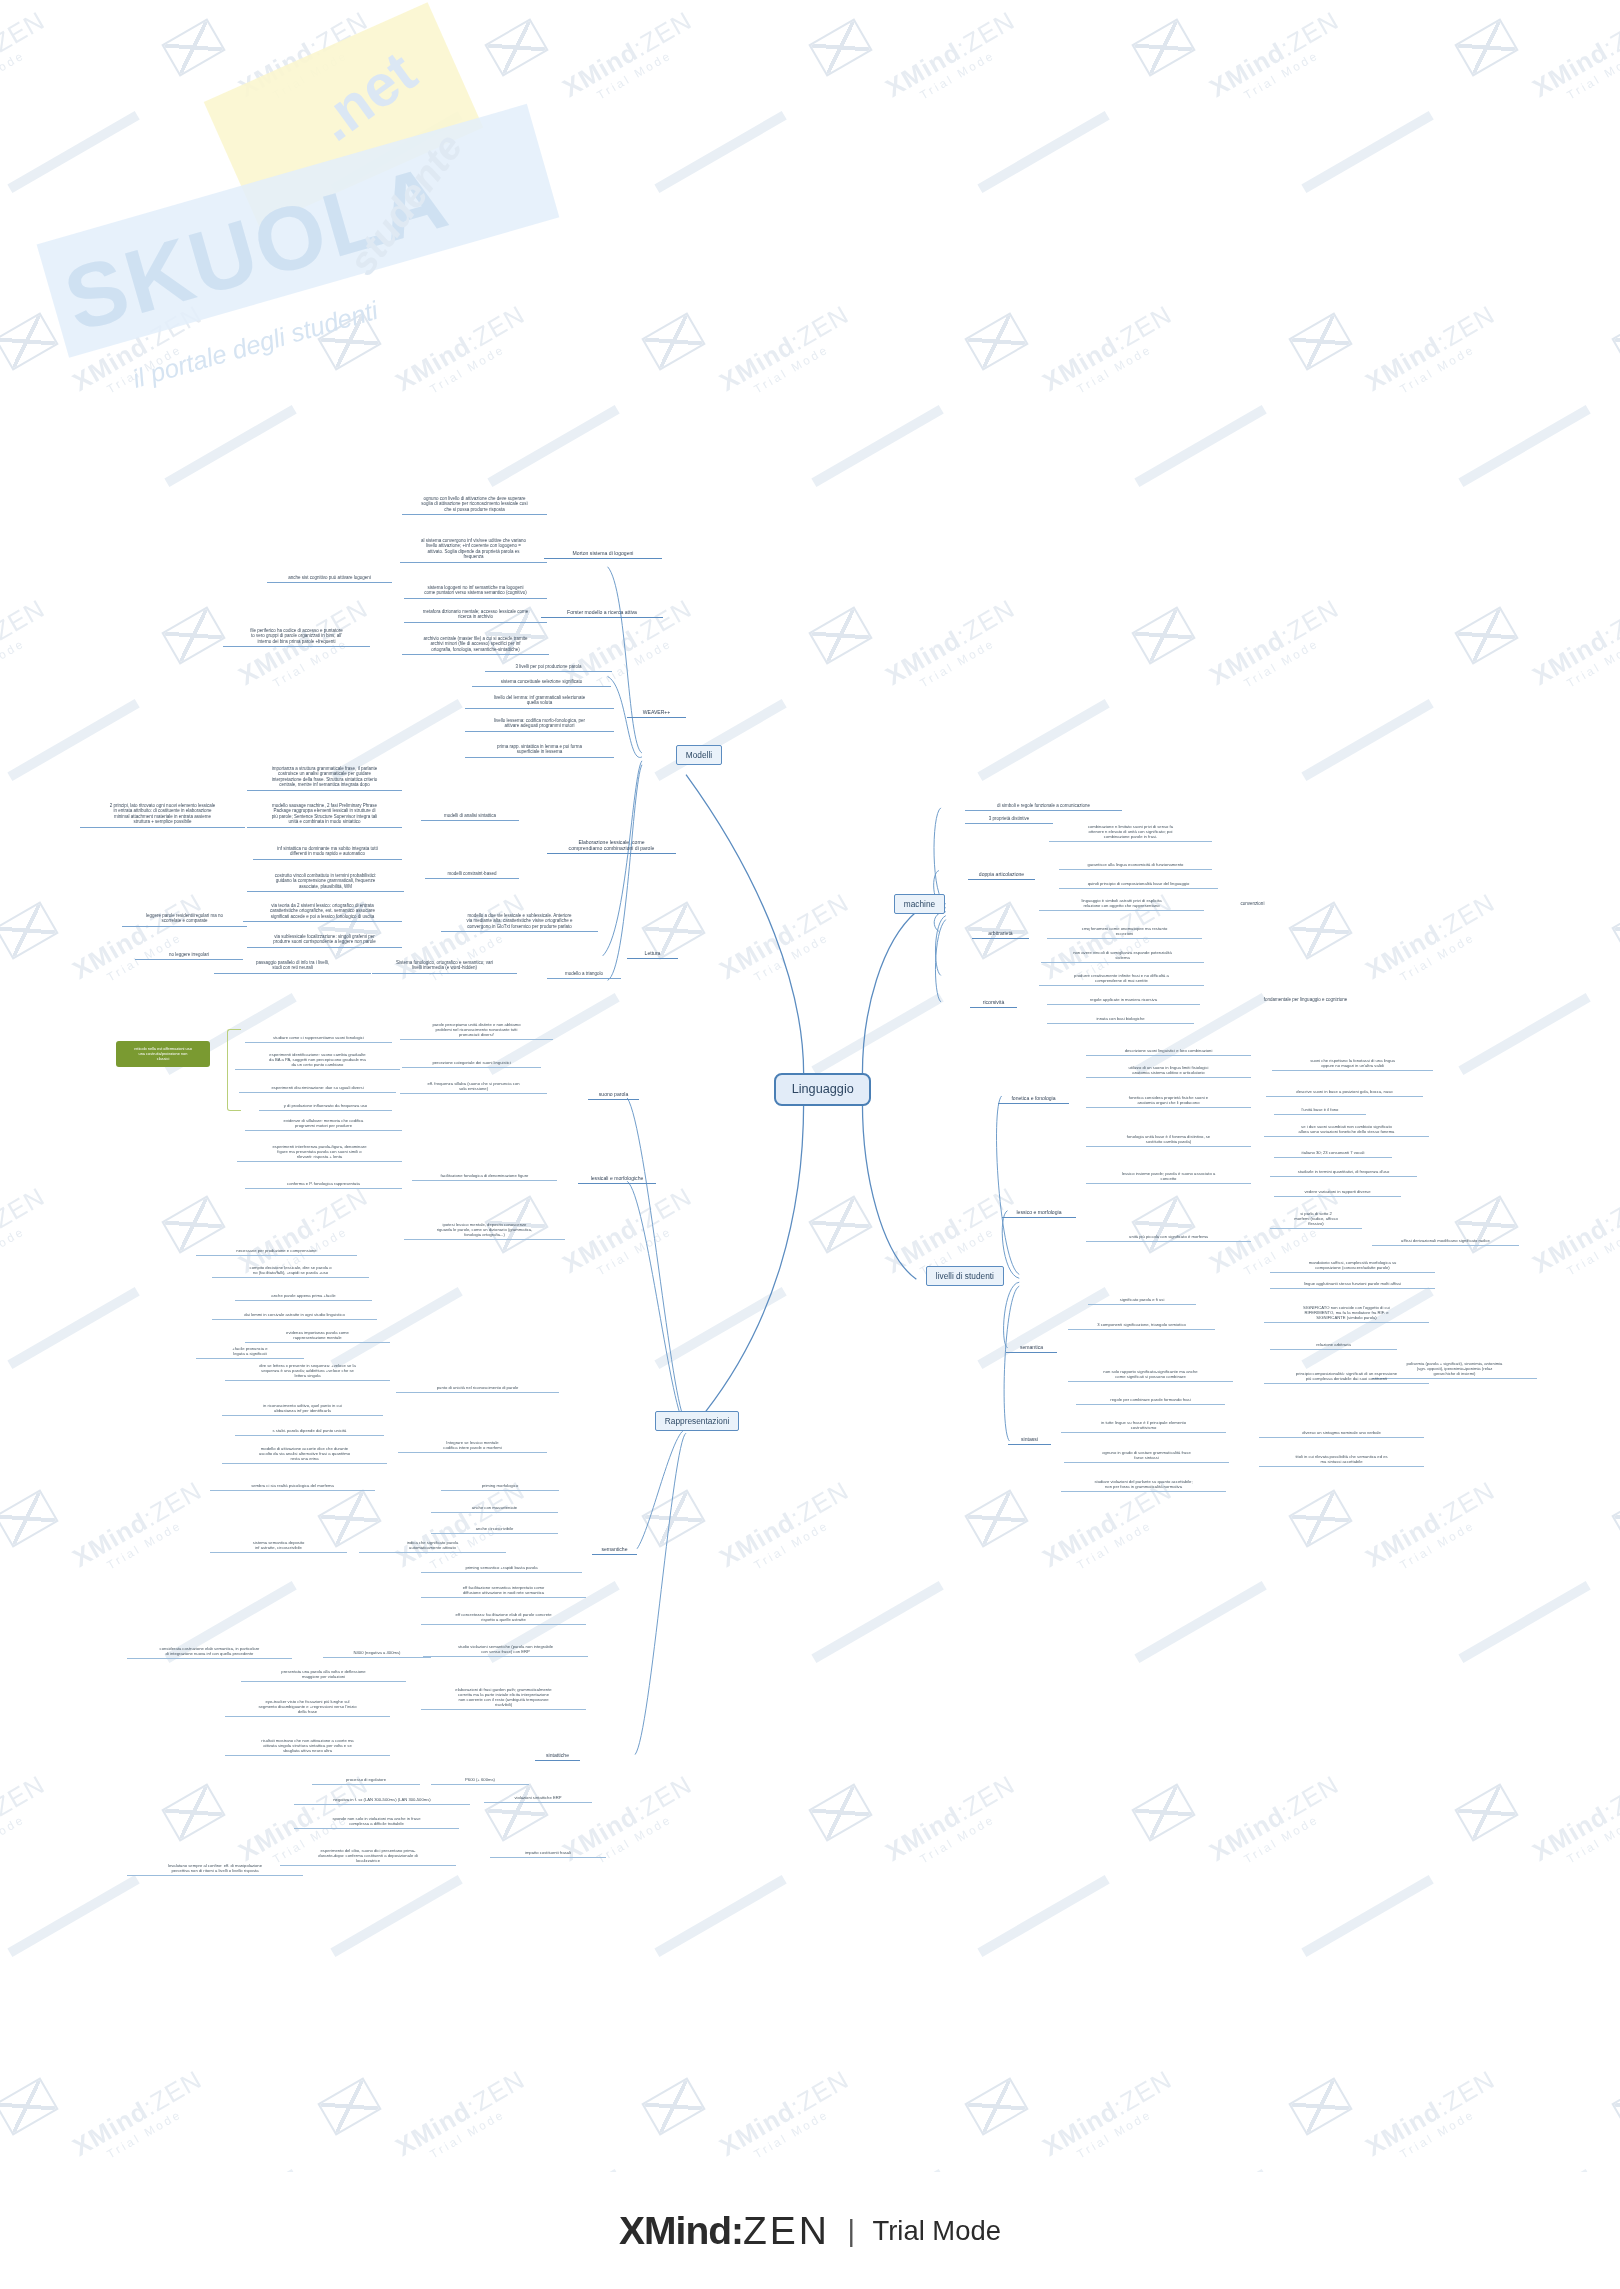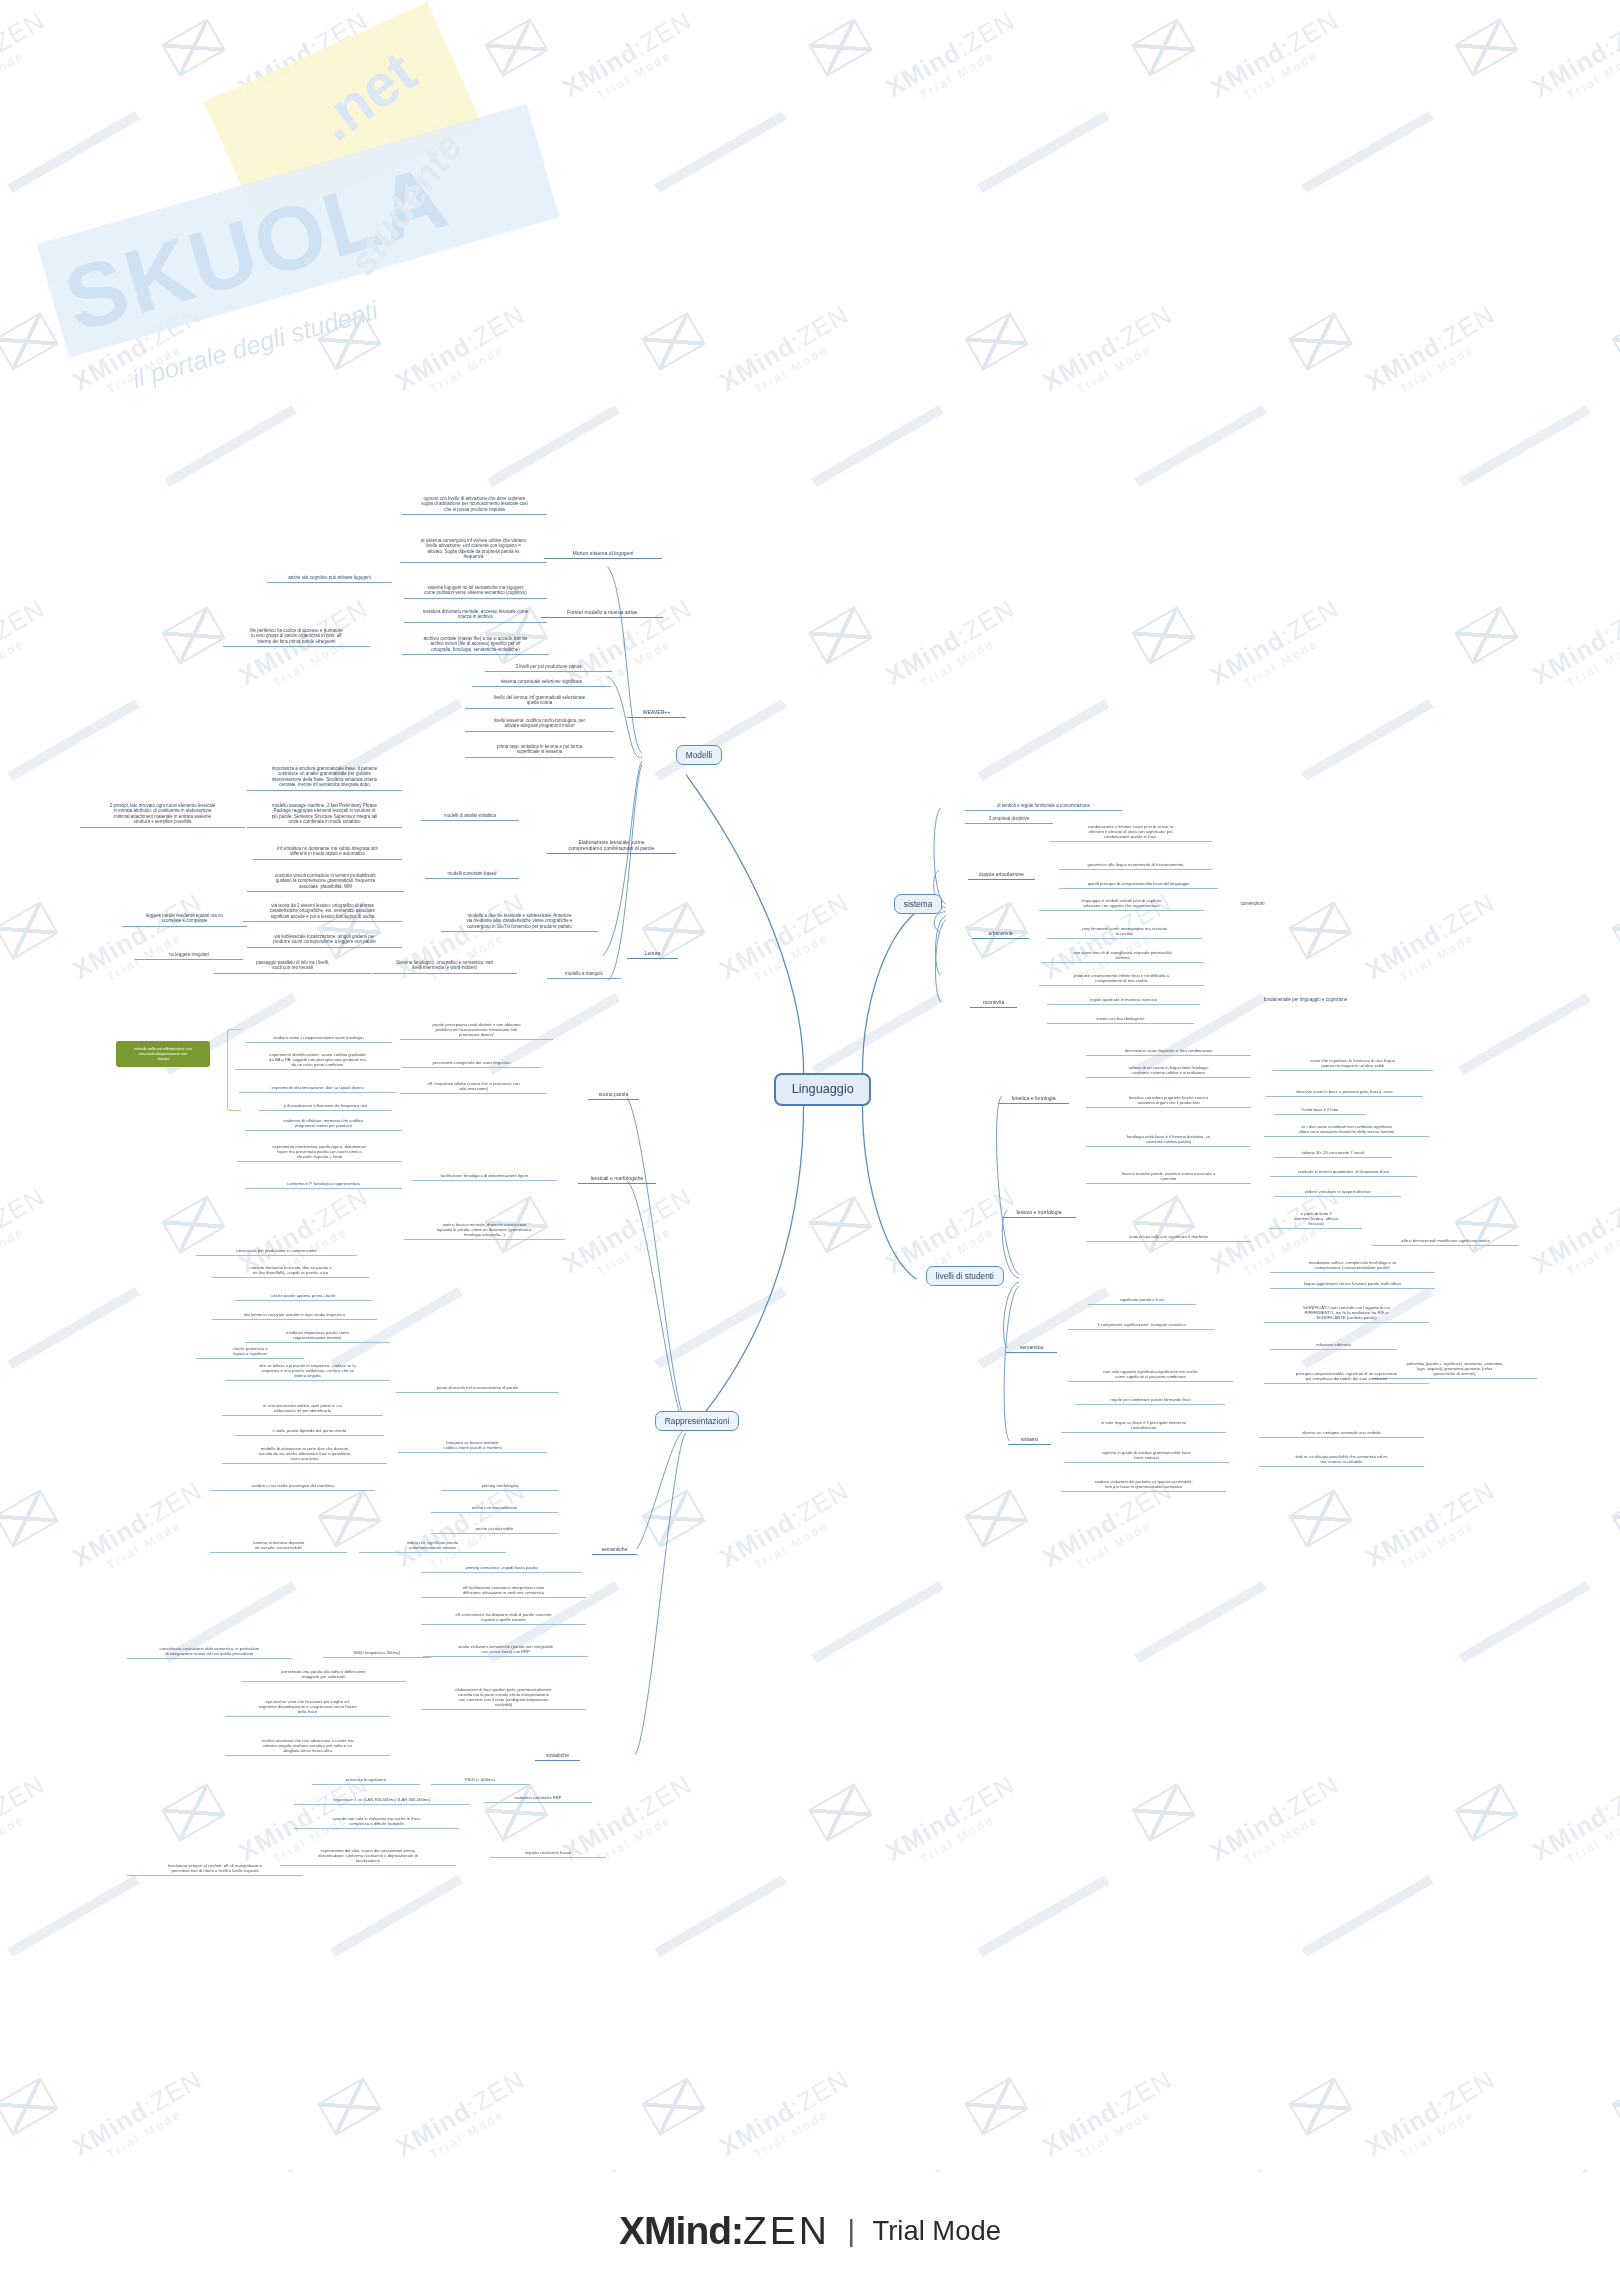--- a/index.html
+++ b/index.html
@@ -84,21 +84,21 @@
   }
 
   
   .node.root {
     background:#e2ecf8; border:2px solid #4a7fb5; border-radius:7.8px;
     color:#2e4763; font-size:12.7px; padding:6.9px 15.7px; text-align:center;
     white-space:nowrap;
   }
   
   .node.lvl1 {
-    background:#eaf2fa; border:1px solid #5b8cc0; border-radius:7px;
+    background:#eaf2fa; border:1px solid #5b8cc0; border-radius:2px;
     font-size:8.3px; padding:3.9px 8.8px; text-align:right; white-space:nowrap;
     color:#2f4a66;
   }
   
   .node.lvl2 {
     font-size:5.1px; text-align:center; padding:1px 2px 2px 2px;
     border-bottom:1.6px solid #5b8cc0; color:#38475a;
   }
   
   .node.lvl3 {
@@ -310,21 +310,21 @@
     <path d="M700,1462 C686,1470 664,1770 648,1790"></path>
   </g>
 </svg>
 
 <div id="map-canvas">
 
   <div class="node root" style="left:774px;top:1073px;">Linguaggio</div>
 
   <div class="node lvl1" style="left:676px;top:745px;">Modelli</div>
   <div class="node lvl1" style="left:655px;top:1411px;">Rappresentazioni</div>
-  <div class="node lvl1" style="left:894px;top:894px;">sistema</div>
+  <div class="node lvl1" style="left:894px;top:894px;">machine</div>
   <div class="node lvl1" style="left:926px;top:1266px;">livelli di studenti</div>
 
   <div class="node lvl2" style="left:544px;top:549px;width:118px;">Morton sistema di logogeni</div>
   <div class="node lvl2" style="left:541px;top:608px;width:122px;">Forster modello a ricerca attiva</div>
   <div class="node lvl2" style="left:627px;top:708px;width:59px;">WEAVER++</div>
   <div class="node lvl2" style="left:547px;top:838px;width:129px;">Elaborazione lessicale, come
 comprendiamo combinazioni di parole</div>
   <div class="node lvl2" style="left:627px;top:949px;width:51px;">Lettura</div>
 
   <div class="node lvl3" style="left:402px;top:495px;width:145px;">ognuno con livello di attivazione che deve superare

